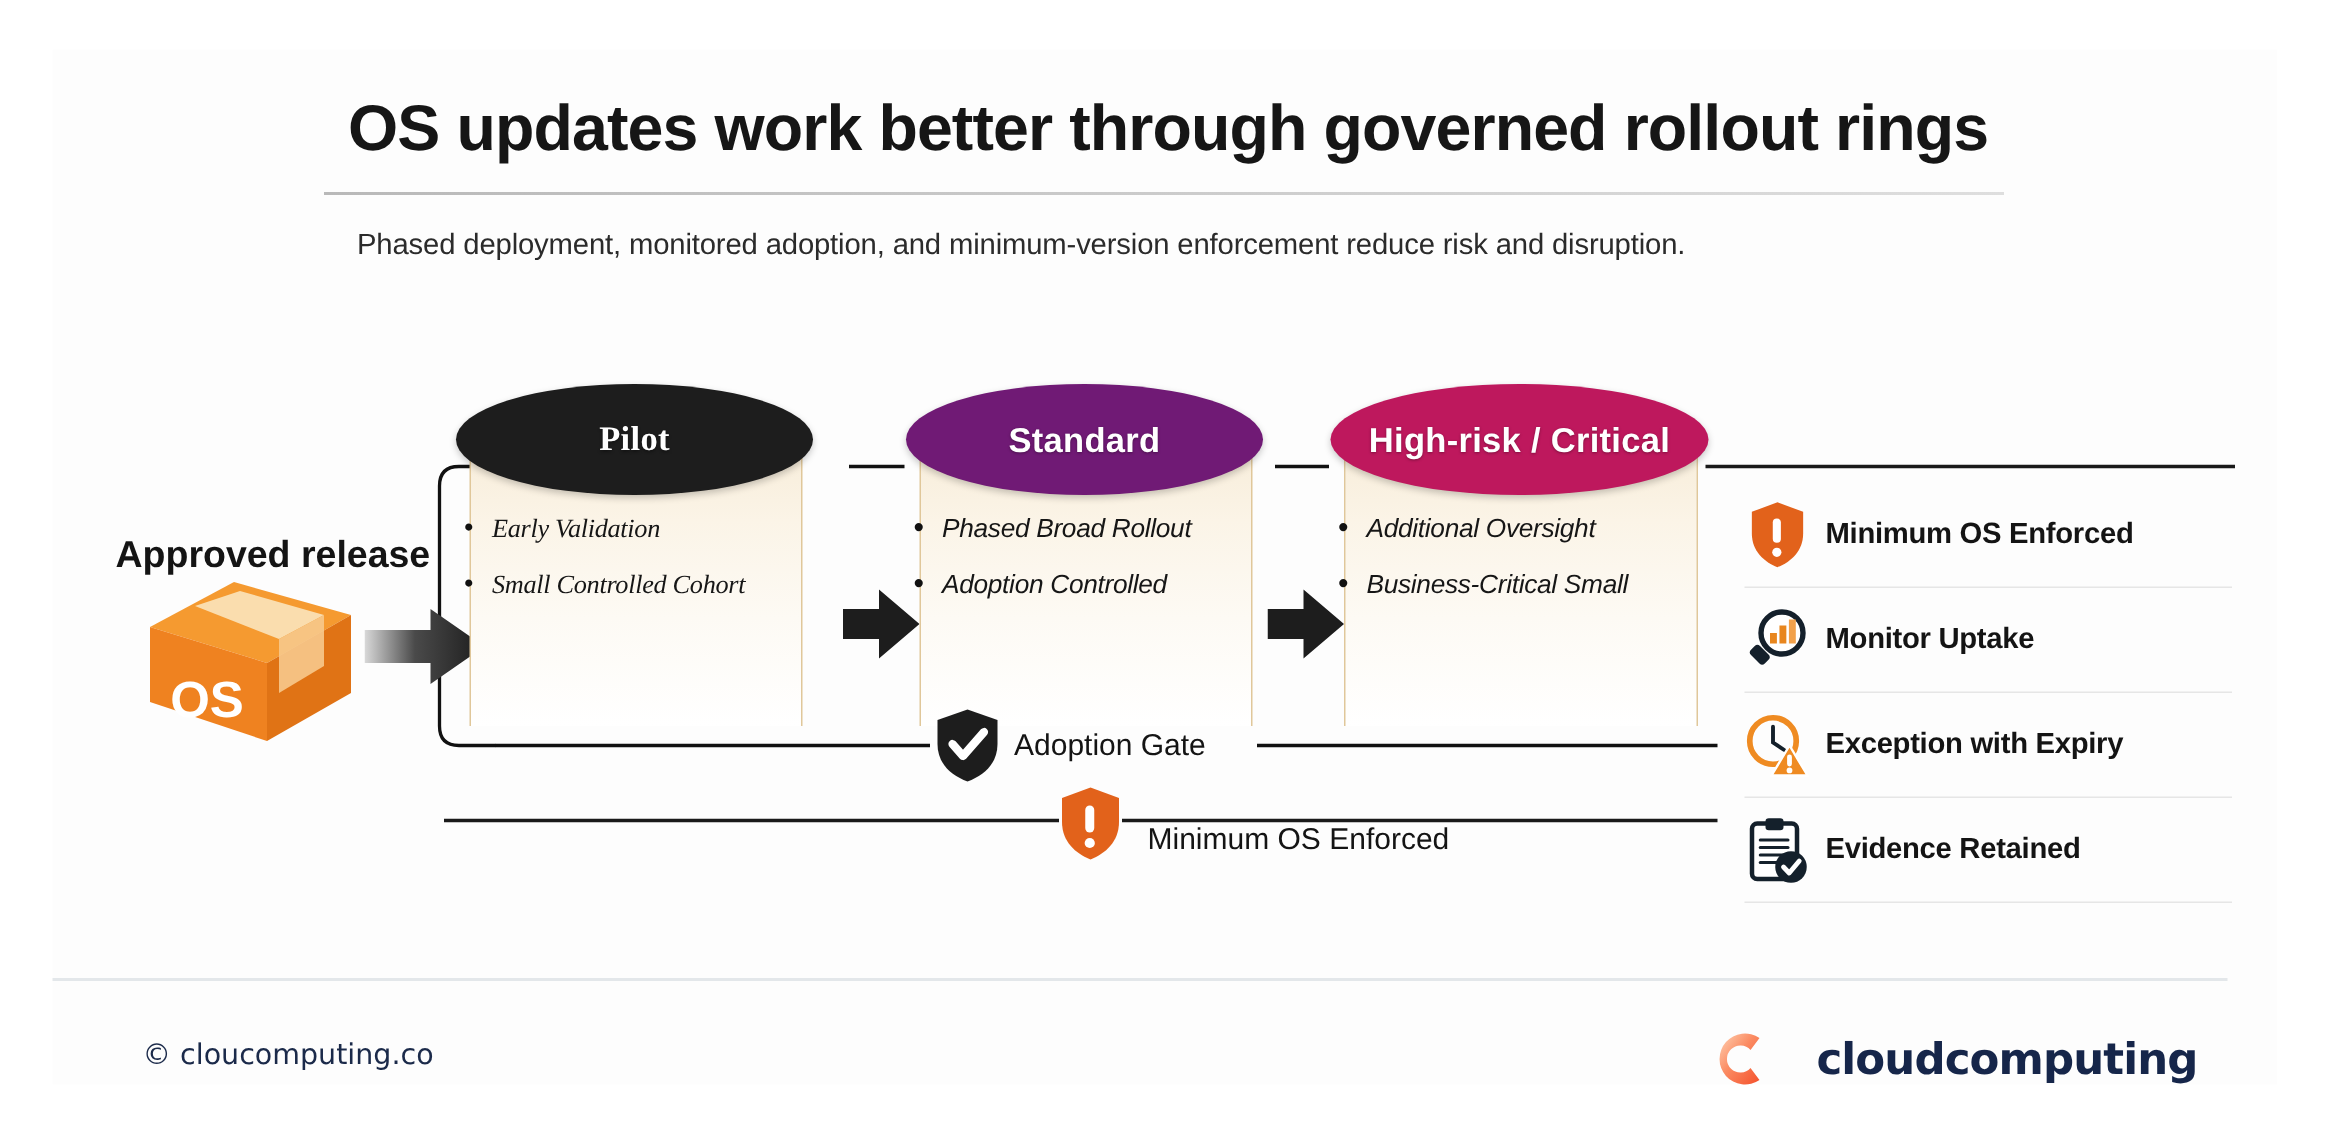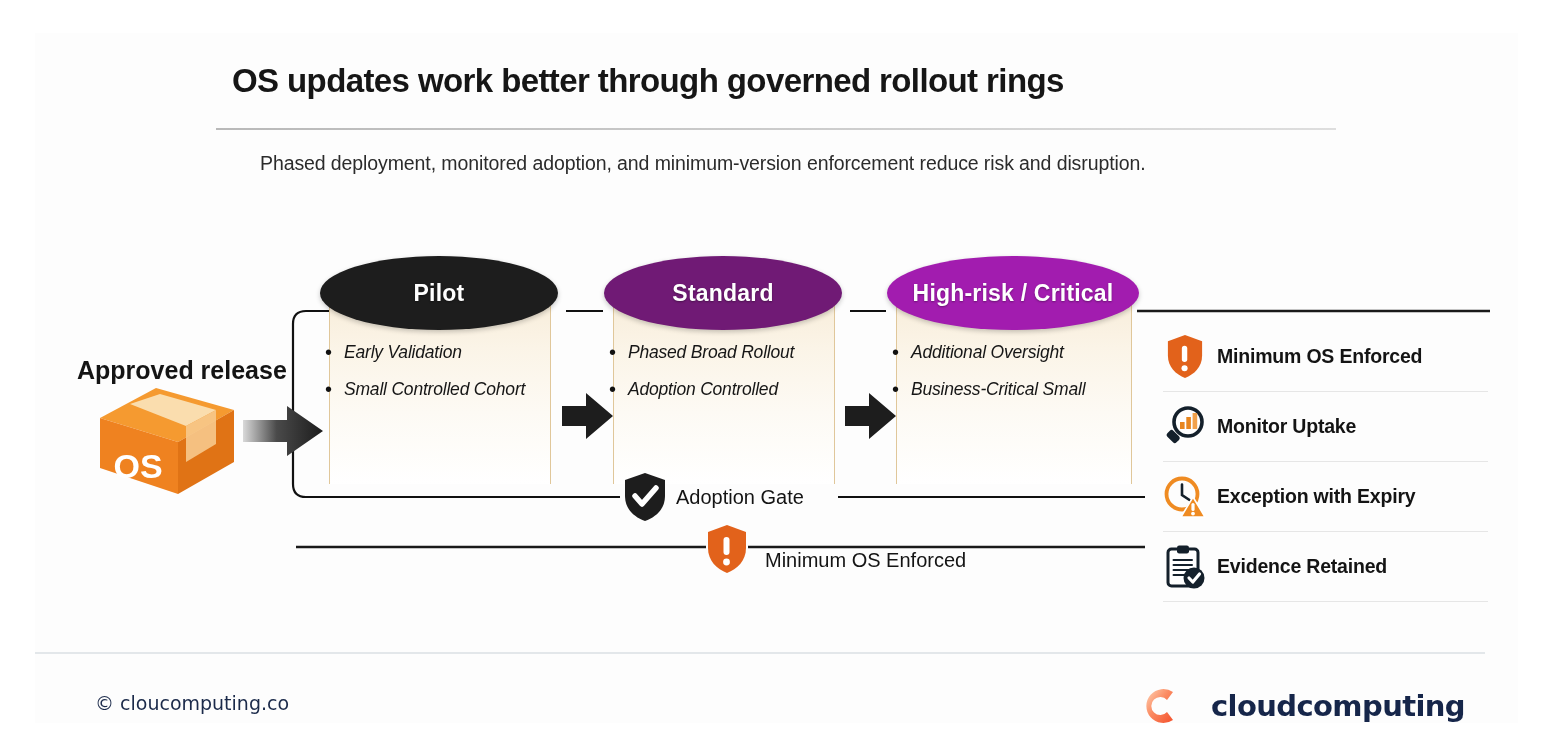--- a/index.html
+++ b/index.html
@@ -14,34 +14,33 @@
     position:absolute;left:0;top:0;width:1553px;height:756px;
   }
   .card{
     position:absolute;left:35px;top:33px;width:1483px;height:690px;
     background:#fdfdfd;
   }
 
   
   .title{
     position:absolute;left:232px;top:62px;width:1120px;
-    font-size:33px;font-weight:bold;color:#161616;
+    font-size:43px;font-weight:bold;color:#161616;
     letter-spacing:-0.6px;
     font-family:"Liberation Sans", sans-serif;
     white-space:nowrap;
   }
   .title-rule{
     position:absolute;left:216px;top:128px;width:1120px;height:2px;
     background:linear-gradient(to right,#b9b9b9,#cfcfcf 60%,#dedede);
   }
   .subtitle{
     position:absolute;left:238px;top:152px;width:1150px;
     font-size:19.5px;color:#2b2b2b;letter-spacing:-0.1px;
     white-space:nowrap;
-    margin-left:22px;
   }
 
   
   .approved-label{
     position:absolute;left:77px;top:341px;
     font-size:25px;font-weight:bold;color:#141414;white-space:nowrap;margin-top:15px;
   }
   .os-box{position:absolute;left:96px;top:386px;width:142px;height:110px;}
 
   .arrow{position:absolute;}
@@ -181,21 +180,21 @@
       <path d="M 0 14 L 24 14 L 24 1 L 51 24 L 24 47 L 24 34 L 0 34 Z" fill="#1d1d1d"></path>
     </svg>
   </div>
 
   <div class="arrow" style="left:845px;top:392px;">
     <svg width="52" height="48" viewBox="0 0 52 48">
       <path d="M 0 14 L 24 14 L 24 1 L 51 24 L 24 47 L 24 34 L 0 34 Z" fill="#1d1d1d"></path>
     </svg>
   </div>
 
-  <div class="stage" style="left:320px;">
+  <div class="stage" style="left:304px;font-family:Liberation Serif, serif;">
     <div class="cyl-body"></div>
     <div class="cyl-cap" style="background:#1d1d1d;">
       <span class="cyl-title">Pilot</span>
     </div>
     <ul class="bullets">
       <li>Early Validation</li>
       <li>Small Controlled Cohort</li>
     </ul>
   </div>
 
@@ -205,21 +204,21 @@
       <span class="cyl-title">Standard</span>
     </div>
     <ul class="bullets">
       <li>Phased Broad Rollout</li>
       <li>Adoption Controlled</li>
     </ul>
   </div>
 
   <div class="stage" style="left:887px;width:252px;">
     <div class="cyl-body" style="width:234px;"></div>
-    <div class="cyl-cap" style="background:#a21caf;width:252px;">
+    <div class="cyl-cap" style="background:#be185d;width:252px;">
       <span class="cyl-title">High-risk / Critical</span>
     </div>
     <ul class="bullets" style="width:215px;">
       <li>Additional Oversight</li>
       <li>Business-Critical Small</li>
     </ul>
   </div>
 
   <div class="gate-row" style="left:623px;top:472px;">
     <span style="margin-right:9px;display:inline-flex;">

